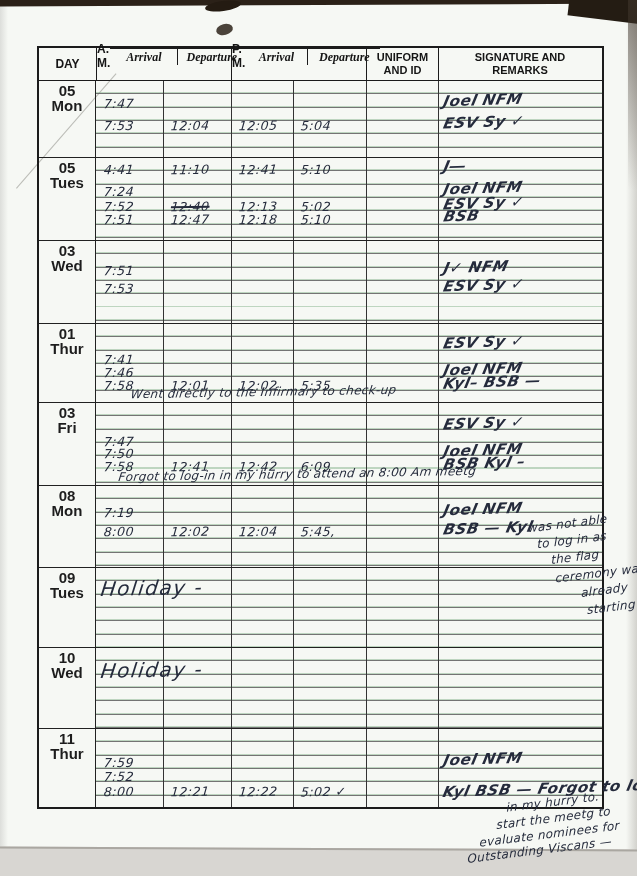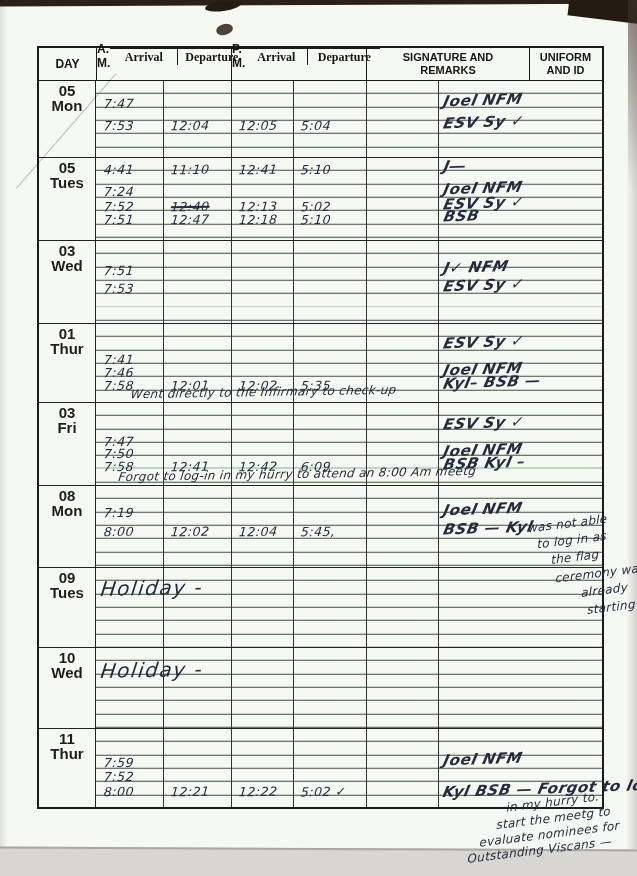--- a/index.html
+++ b/index.html
@@ -28,21 +28,21 @@
   .att-table{position:absolute;left:37px;top:46px;width:563px;border:2px solid var(--border);box-sizing:content-box;}
   .thead{display:flex;height:32px;border-bottom:1.4px solid var(--border);color:#151515;}
   .hc{box-sizing:border-box;display:flex;align-items:center;justify-content:center;text-align:center;
       font-weight:bold;font-size:12px;}
   .day-h{width:57px;}
   .hgroup{box-sizing:border-box;border-left:1.4px solid var(--border);display:flex;}
   .w-am{width:135px;} .w-pm{width:135px;}
   .htop{height:16px;display:flex;align-items:center;justify-content:center;font-weight:bold;font-size:12px;}
   .hsub{height:16px;display:flex;border-top:1.2px solid var(--border);}
   .hsubc{box-sizing:border-box;flex:1;display:flex;align-items:center;justify-content:center;
-         font-family:"Liberation Serif",serif;font-weight:bold;font-size:12px;}
+         font-family:"Liberation Serif",serif;font-style:italic;font-weight:bold;font-size:12px;}
   .hsubc + .hsubc{border-left:1.2px solid var(--border);}
   .w-am .hsubc:first-child{flex:0 0 67px;} .w-am .hsubc:last-child{flex:0 0 68px;}
   .w-pm .hsubc:first-child{flex:0 0 62px;} .w-pm .hsubc:last-child{flex:0 0 73px;}
   .uni-h{width:72px;border-left:1.4px solid var(--border);font-size:11px;line-height:1.2;}
   .sig-h{width:163px;border-left:1.4px solid var(--border);font-size:11px;line-height:1.2;}
   .uni-h span{max-width:60px;} .sig-h span{max-width:112px;}
 
   .day-row{position:relative;height:80px;border-top:1.4px solid #212121;overflow:visible;}
   .day-row:first-child{border-top:none;}
   .day-cell{position:absolute;left:0;top:0;bottom:0;width:57px;box-sizing:border-box;
@@ -87,25 +87,25 @@
           <div class="hsubc">Departure</div>
         </div>
       </div>
       <div class="hgroup w-pm">
         <div class="htop">P. M.</div>
         <div class="hsub">
           <div class="hsubc">Arrival</div>
           <div class="hsubc">Departure</div>
         </div>
       </div>
+      <div class="hc uni-h">
+        <span>UNIFORM AND ID</span>
+      </div>
       <div class="hc sig-h">
         <span>SIGNATURE AND REMARKS</span>
-      </div>
-      <div class="hc uni-h">
-        <span>UNIFORM AND ID</span>
       </div>
     </div>
     <div id="day-rows">
         <div class="day-row" style="height: 76px;">
           <div class="day-cell">
             <div class="day-num">05</div>
             <div class="day-name">Mon</div>
           </div>
           <div class="ruled"></div>
           <div class="vsep" style="left: 124px;"></div>

